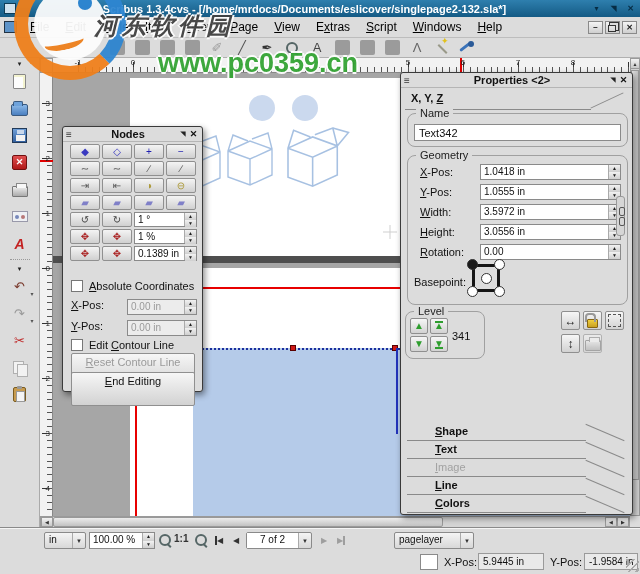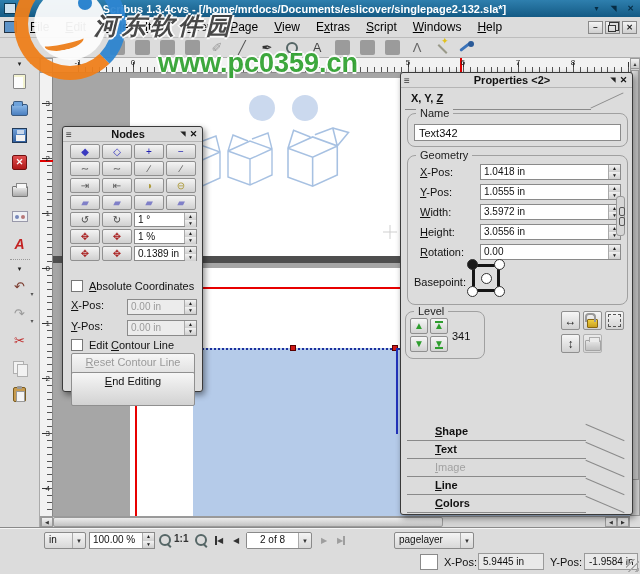--- a/index.html
+++ b/index.html
@@ -671,21 +671,21 @@
           <span class="u"></span>
           <span class="d"></span>
         </span>
     </div>
     <span class="shape-mag sbmag" style="left:158px;"></span>
     <span id="sb-zoomreset">1:1</span>
     <span class="shape-mag sbmag" style="left:194px;"></span>
     <span class="navb first" style="left:212px;"></span>
     <span class="navb prev" style="left:228px;"></span>
     <div class="combo white" style="left:246px;width:66px;">
-      <span class="cval">2 of 8</span>
+      <span class="cval">7 of 2</span>
       <span class="carrow"></span>
     </div>
     <span class="navb next dis" style="left:316px;"></span>
     <span class="navb last dis" style="left:332px;"></span>
     <div class="combo" style="left:350px;width:80px;margin-left:44px;">
       <span class="cval">pagelayer</span>
       <span class="carrow"></span>
     </div>
   </div>
   <div id="sb-row2">

